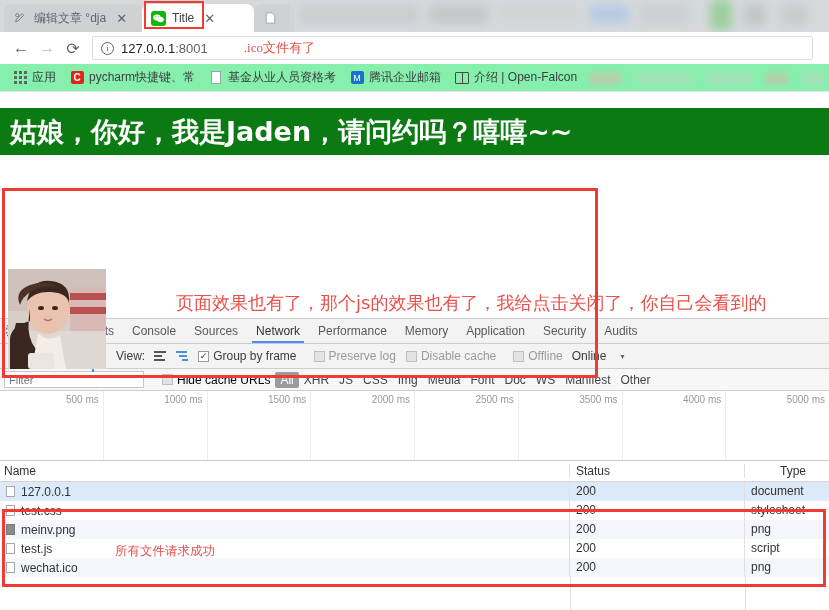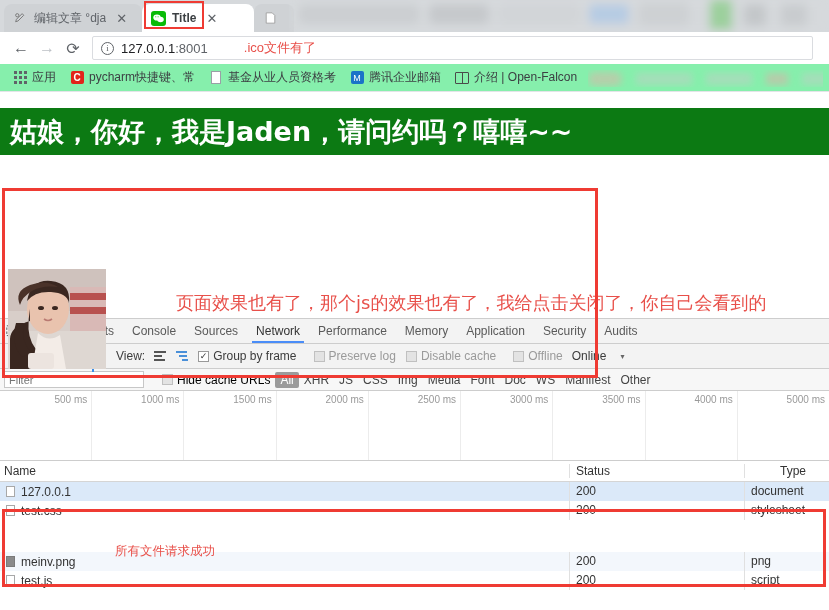--- a/index.html
+++ b/index.html
@@ -19,21 +19,21 @@
   .tabstrip {
     height:32px; position:relative; background:#d6d9dc;
     display:flex; align-items:flex-end;
   }
   .tab {
     height:28px; display:flex; align-items:center;
     padding:0 8px; position:relative; font-size:12px; color:#3c4043;
     border-top-left-radius:8px; border-top-right-radius:8px;
   }
   .tab.inactive { background:#cfd2d5; color:#5f6368; }
-  .tab.active { background:#fff;font-weight:bold; }
+  .tab.active { background:#fff; }
   .tab-favicon {
     width:16px; height:16px; margin-right:6px; flex:none;
     display:flex; align-items:center; justify-content:center;
   }
   .tab-title { white-space:nowrap; overflow:hidden; max-width:140px; }
   .tab-close { margin-left:10px; color:#5f6368; font-size:13px; line-height:1; }
 
   .wechat-ico {
     width:15px;height:15px;border-radius:3px;background:#09bb07;
     display:flex;align-items:center;justify-content:center;
@@ -70,21 +70,21 @@
   .info-ico {
     width:13px;height:13px;border:1.3px solid #5f6368;border-radius:50%;
     display:flex;align-items:center;justify-content:center;
     font-size:9px;color:#5f6368;margin-right:7px;flex:none;
     font-family:"Liberation Serif", serif;
   }
   .url { font-size:13px; color:#202124; font-family:"Liberation Sans", sans-serif; }
   .url .port { color:#5f6368; }
   .url-note {
     margin-left:36px; font-size:13px; color:#e8504a;
-    font-family:Liberation Sans, sans-serif;
+    font-family:Liberation Serif, serif;
   }
 
   
   .bookmarks {
     height:28px; background:#86efac; display:flex; align-items:center;
     padding:0 6px; border-bottom:1px solid #e3e5e8; position:relative;
     overflow:hidden;
   }
   .bm {
     display:flex; align-items:center; font-size:12px; color:#3c4043;
@@ -211,21 +211,21 @@
   .nt-head {
     height:21px; display:flex; align-items:center; font-size:12px; color:#333;
     border-bottom:1px solid #d5d5d5; background:#fff;
   }
   .col-name { width:570px; padding-left:4px; border-right:1px solid #e0e0e0; }
   .col-status { width:175px; padding-left:6px; border-right:1px solid #e0e0e0; }
   .col-type { flex:1; padding-left:6px;margin-left:29px; }
   .nt-row {
     height:19px; display:flex; align-items:center; font-size:12px; color:#333;
   }
-  .nt-row.alt { background:#f3f7fc;margin-top:32px; }
+  .nt-row.alt { background:#f3f7fc; }
   .nt-row.sel { background:#dbe9f9; }
   .row-ico { width:9px;height:11px;border:1px solid #a8a8a8;background:#fff;margin-right:6px;flex:none;}
   .row-ico.img { background:#8a8a8a;border-color:#7a7a7a; }
   .nt-namecell { width:570px; display:flex; align-items:center; padding-left:6px;
                  border-right:1px solid #e0e0e0; height:19px; }
   .nt-statuscell { width:175px; padding-left:6px; border-right:1px solid #e0e0e0; height:19px;
                    line-height:19px;}
   .nt-typecell { flex:1; padding-left:6px; height:19px; line-height:19px; }
 
   .net-redbox {
@@ -524,23 +524,20 @@
     <div class="tl-cell">
         <span class="tl-label">1500 ms</span>
       </div>
     <div class="tl-cell">
         <span class="tl-label">2000 ms</span>
       </div>
     <div class="tl-cell">
         <span class="tl-label">2500 ms</span>
       </div>
     <div class="tl-cell">
-        <span class="tl-label">3000 ms</span>
-      </div>
-    <div class="tl-cell">
         <span class="tl-label">3500 ms</span>
       </div>
     <div class="tl-cell">
         <span class="tl-label">4000 ms</span>
       </div>
     <div class="tl-cell">
         <span class="tl-label">5000 ms</span>
       </div>
   </div>
 

